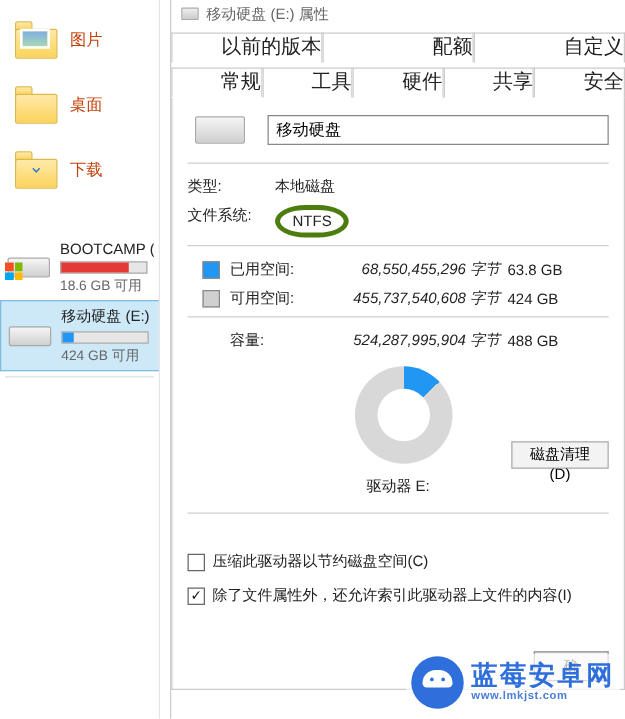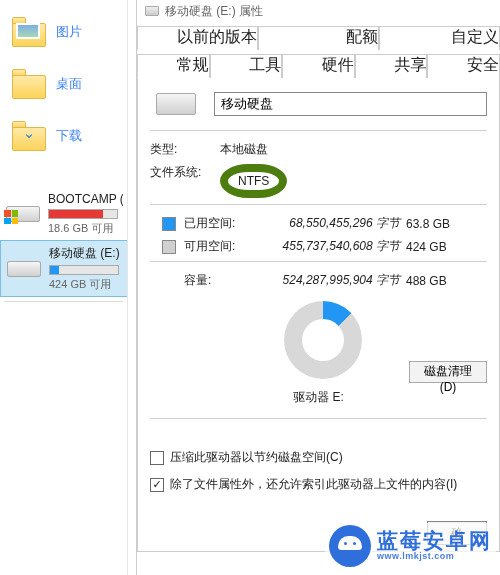--- a/index.html
+++ b/index.html
@@ -52,21 +52,21 @@
   .folder .photo {
     position: absolute; left: 4px; top: 6px;
     width: 24px; height: 16px;
     background: linear-gradient(#7faee0, #a7d8b8);
     border: 2px solid #fff;
   }
   .folder .arrow-down {
     position: absolute; left: 10px; top: 8px;
     width: 14px; height: 14px;
   }
-  .nav-label { font-size: 13px; color: #3b82f6; }
+  .nav-label { font-size: 13px; color: #c2410c; }
 
   .drive-list { margin-top: 26px; }
   .drive-item {
     display: flex;
     align-items: center;
     gap: 6px;
     padding: 4px 4px 4px 4px;
   }
   .drive-item.selected {
     background: #cde8f6;
@@ -182,21 +182,21 @@
     font-family: inherit;
   }
   .gen-hr { height:1px; background:#d0d0d0; margin:4px 0 10px 0; }
 
   .kv-row { display:flex; font-size:12px; margin-bottom:6px; }
   .kv-row .k { width: 70px; }
   .kv-row .v { }
 
   .fs-ellipse {
     display:inline-block;
-    border: 8px solid #4d7c0f;
+    border: 4px solid #4d7c0f;
     border-radius: 50%/60%;
     padding: 0 10px;
     line-height: 18px;
   }
 
   .space-table { margin-top: 10px; }
   .space-row { display:flex; align-items:center; font-size:12px; margin:6px 12px; }
   .sq { width:14px; height:14px; border:1px solid #888; margin-right:8px; }
   .sq-used { background:#2196f3; }
   .sq-free { background:#d0d0d0; }

